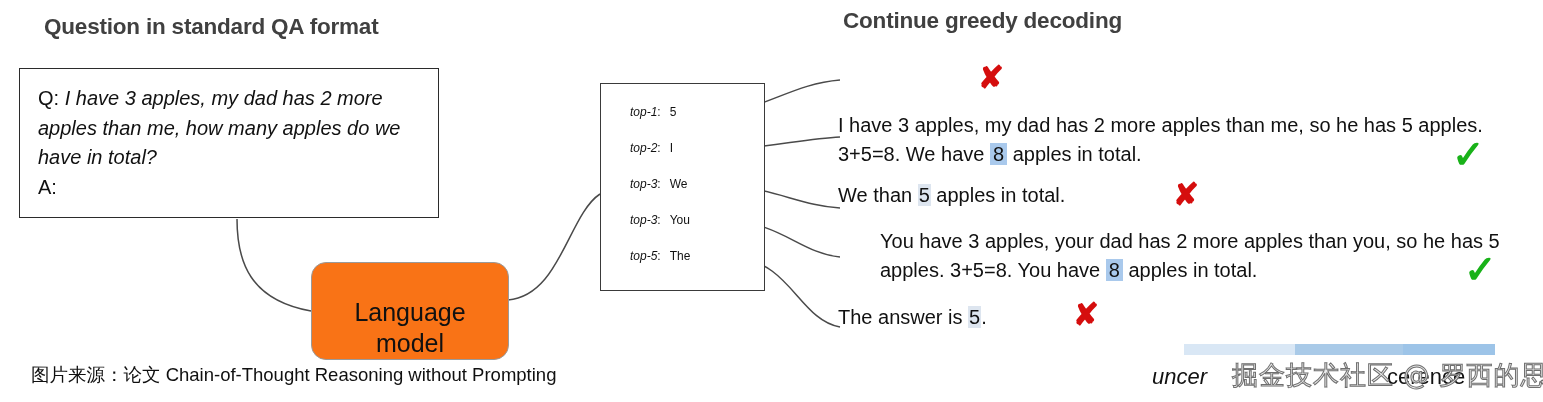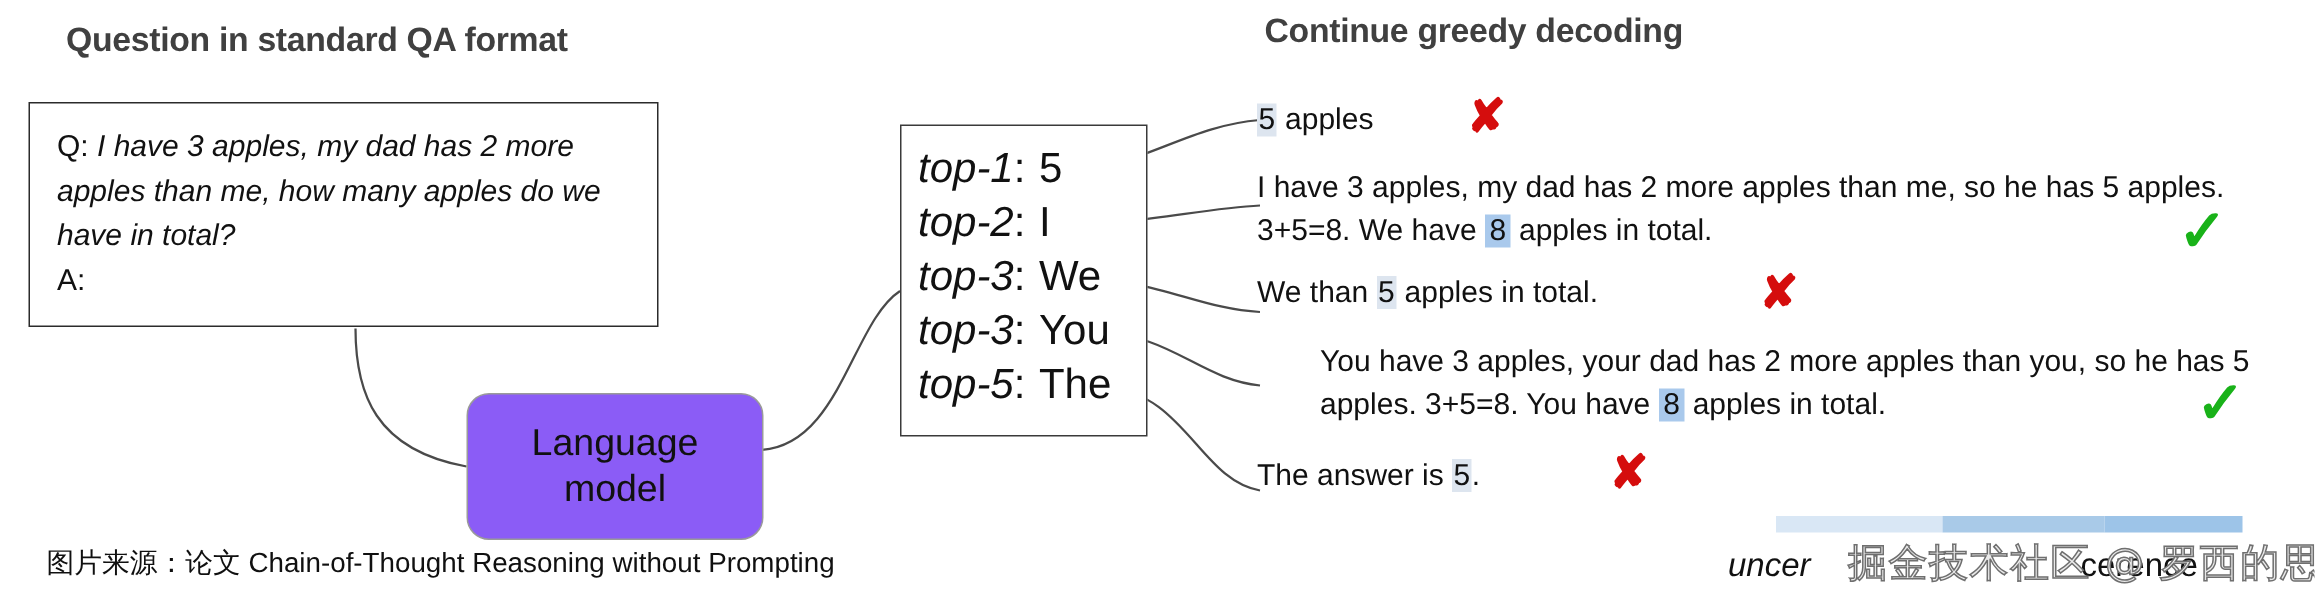--- a/index.html
+++ b/index.html
@@ -36,38 +36,38 @@
   #qa-text{
     position:absolute;left:38px;top:84px;width:392px;
     font-size:20px;line-height:29.5px;color:#111;
   }
   #qa-text .ital{font-style:italic;}
 
   
   #lm-box{
     left:311px;top:262px;width:196px;height:96px;
     border:1.4px solid #9a9a9a;border-radius:15px;
-    background:#8b5cf6;
-    display:flex;align-items:center;justify-content:center;
+    background:#f97316;
+    display:flex;align-items:flex-end;justify-content:center;
   }
   #lm-label{
     font-size:25px;line-height:31px;text-align:center;color:#111;
   }
 
   
   #topk-box{
     left:600px;top:83px;width:165px;height:208px;
     border:1.6px solid #3a3a3a;background:#fff;box-sizing:border-box;
   }
   #topk-list{
     position:absolute;left:612px;top:94px;width:160px;
   }
   .topk-row{
     height:36px;display:flex;align-items:center;
-    font-size:28px;color:#111;white-space:nowrap;
+    font-size:12px;color:#111;white-space:nowrap;margin-left:18px;
   }
   .topk-rank{font-style:italic;}
   .topk-colon{font-style:normal;margin-right:9px;}
   .topk-tok{font-style:normal;}
 
   
   .cont{
     position:absolute;
     font-size:20px;line-height:28.5px;color:#111;
   }
@@ -178,21 +178,20 @@
         <span class="topk-colon">:</span>
         <span class="topk-tok">You</span>
       </div>
       <div class="topk-row">
         <span class="topk-rank">top-5</span>
         <span class="topk-colon">:</span>
         <span class="topk-tok">The</span>
       </div>
     </div>
 
-  <div class="cont" id="cont-0"><span class="hl-weak">5</span><span> apples</span></div>
   <div class="cont" id="cont-1"><span>I have 3 apples, my dad has 2 more apples than me, so he has 5 apples. 3+5=8. We have </span><span class="hl-strong">8</span><span> apples in total.</span></div>
   <div class="cont" id="cont-2"><span>We than </span><span class="hl-weak">5</span><span> apples in total.</span></div>
   <div class="cont" id="cont-3"><span>You have 3 apples, your dad has 2 more apples than you, so he has 5 apples. 3+5=8. You have </span><span class="hl-strong">8</span><span> apples in total.</span></div>
   <div class="cont" id="cont-4"><span>The answer is </span><span class="hl-weak">5</span><span>.</span></div>
 
   <div class="mark xmark" id="mark-0">✘</div>
   <div class="mark check" id="mark-1">✓</div>
   <div class="mark xmark" id="mark-2">✘</div>
   <div class="mark check" id="mark-3">✓</div>
   <div class="mark xmark" id="mark-4">✘</div>

